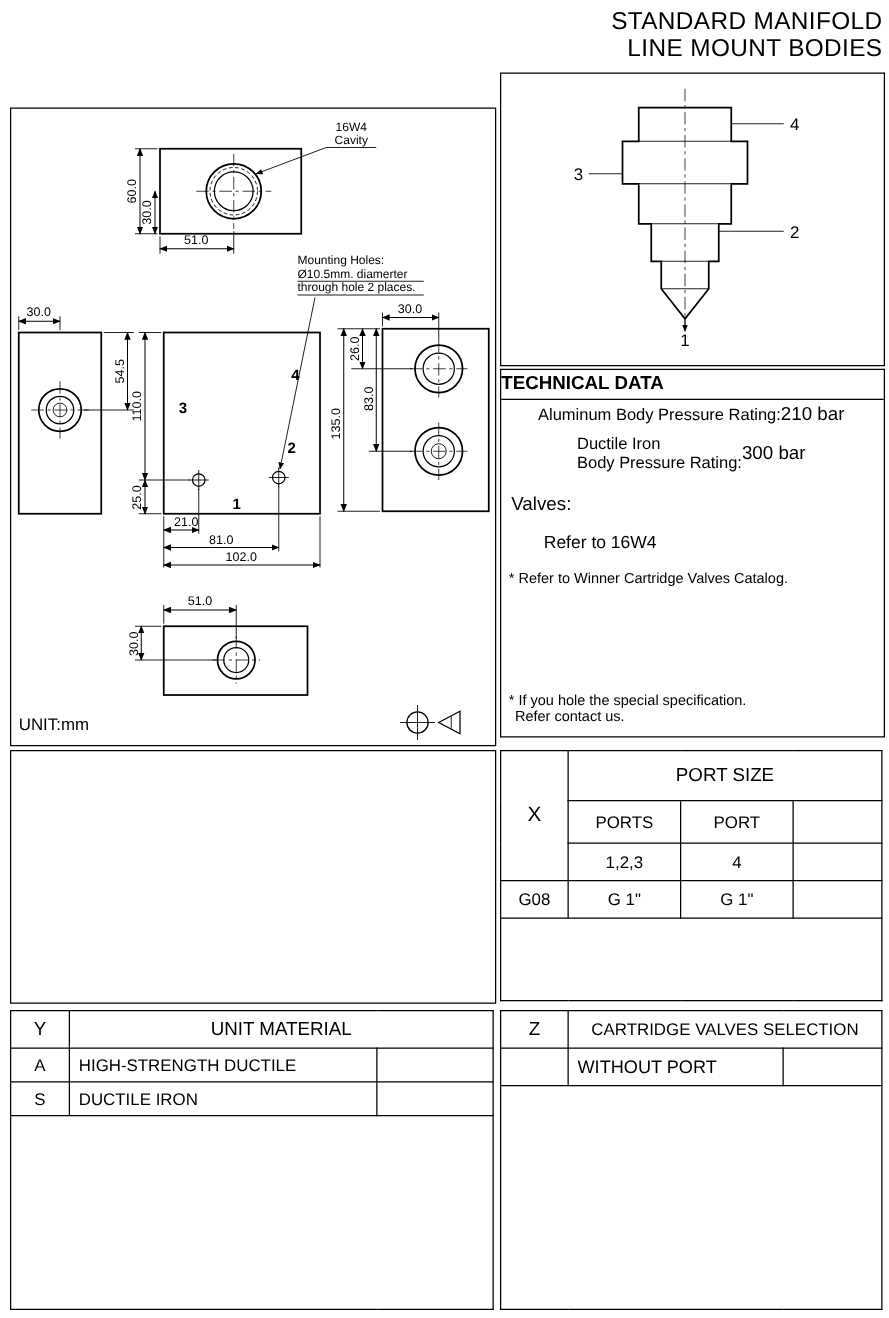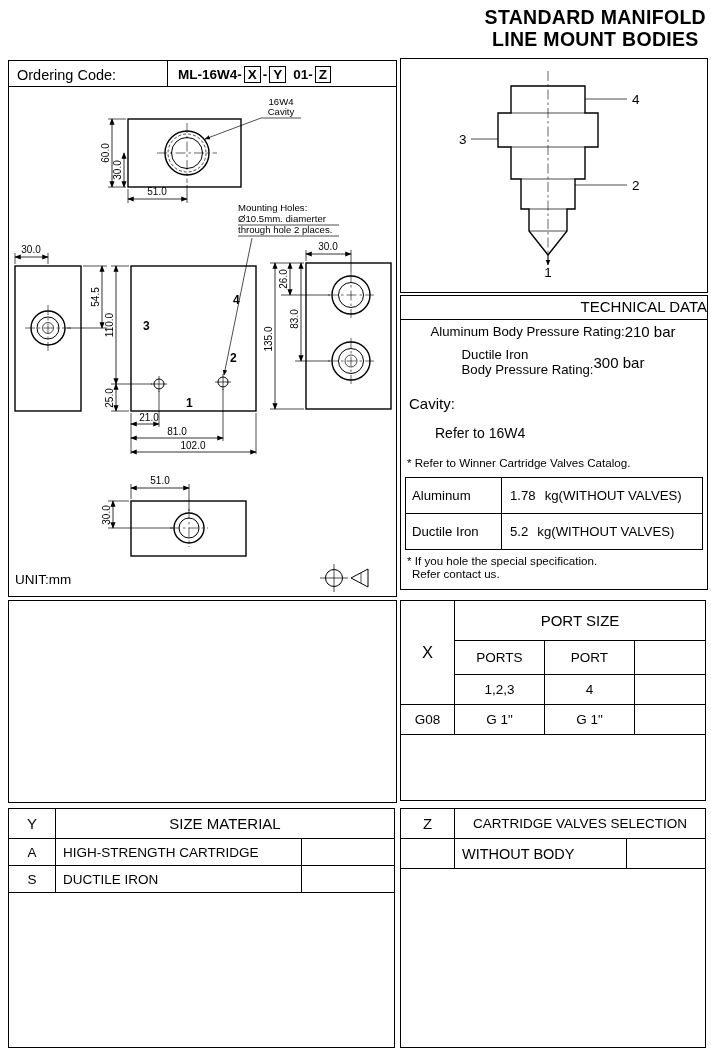--- a/index.html
+++ b/index.html
@@ -1,31 +1,31 @@
 <!DOCTYPE html>
 <html><head>
 <meta charset="utf-8">
 <style>
   html,body{margin:0;padding:0}
   body{background:#fff;color:#000;font-family:"Liberation Sans",sans-serif}
   .page{position:relative;width:711px;height:1054px;background:#fff;overflow:hidden}
-  .title{position:absolute;top:6px;right:5px;text-align:center;font-weight:bold;font-size:19.5px;line-height:22px;letter-spacing:.3px}
+  .title{position:absolute;top:6px;right:5px;text-align:right;font-weight:normal;font-size:19.5px;line-height:22px;letter-spacing:.3px}
   .box{position:absolute;border:1.6px solid #000;background:#fff}
 
   .ordering{left:8px;top:60px;width:387px;height:27px;display:flex;align-items:stretch}
   .ord-label{width:150px;border-right:1.6px solid #000;display:flex;align-items:center;padding-left:8px;font-size:14.5px}
   .ord-code{display:flex;align-items:center;padding-left:10px;font-weight:bold;font-size:13.5px;gap:2px}
   .code-box{border:1.3px solid #000;padding:0 3px;line-height:15px;display:inline-block}
   .mid{margin-left:5px}
 
   .drawing-area{left:8px;top:86px;width:387px;height:509px}
   .schematic{left:400px;top:58px;width:306px;height:233px}
 
   .technical{left:400px;top:295px;width:306px;height:293px}
-  .tech-title{position:absolute;top:0;left:0;right:0;height:23px;border-bottom:1.6px solid #000;text-align:right;font-weight:normal;font-size:15px;line-height:22px}
+  .tech-title{position:absolute;top:0;left:0;right:0;height:23px;border-bottom:1.6px solid #000;text-align:left;font-weight:bold;font-size:15px;line-height:22px}
   .press{position:absolute;left:6px;right:8px;display:flex;justify-content:center;align-items:center}
   .p1{top:27px}.p2{top:51px}
   .plabel{font-size:13.2px;line-height:15px}
   .pval{font-size:15px}
   .cavity-label{position:absolute;top:99px;left:8px;font-size:15px}
   .cavity-value{position:absolute;top:129px;left:34px;font-size:14px}
   .tnote{position:absolute;font-size:11.6px;line-height:13px}
   .note1{top:160px;left:6px}
   .note2{top:258px;left:6px}
   .note2 .ind{padding-left:5px}
@@ -66,31 +66,20 @@
 </head>
 <body>
 
 <div class="page">
 
   <div class="title">
     <div>STANDARD MANIFOLD</div>
     <div>LINE MOUNT BODIES</div>
   </div>
 
-  <div class="box ordering">
-    <div class="ord-label">Ordering Code:</div>
-    <div class="ord-code">
-      <span>ML-16W4-</span>
-      <span class="code-box">X</span>
-      <span>-</span>
-      <span class="code-box">Y</span>
-      <span class="mid">01-</span>
-      <span class="code-box">Z</span>
-    </div>
-  </div>
 
   <div class="box drawing-area">
     <svg width="384" height="505" viewBox="0 0 384 505">
       <defs>
         <marker id="ar" viewBox="0 0 10 10" refX="9" refY="5" markerWidth="8" markerHeight="8" orient="auto-start-reverse">
           <path d="M0,1 L10,5 L0,9 z"></path>
         </marker>
       </defs>
 
       <g>
@@ -259,35 +248,23 @@
       <div class="plabel">Aluminum Body Pressure Rating:</div>
       <div class="pval">210 bar</div>
     </div>
     <div class="press p2">
       <div class="plabel">
         <div>Ductile Iron</div>
         <div>Body Pressure Rating:</div>
       </div>
       <div class="pval">300 bar</div>
     </div>
-    <div class="cavity-label">Cavity:</div>
+    <div class="cavity-label">Valves:</div>
     <div class="cavity-value">Refer to 16W4</div>
     <div class="tnote note1">* Refer to Winner Cartridge Valves Catalog.</div>
-    <table class="weights">
-      <tbody>
-          <tr>
-        <td class="mat">Aluminum</td>
-        <td class="wval"><span>1.78</span><span class="unit">kg(WITHOUT VALVES)</span></td>
-      </tr>
-      <tr>
-        <td class="mat">Ductile Iron</td>
-        <td class="wval"><span>5.2</span><span class="unit">kg(WITHOUT VALVES)</span></td>
-      </tr>
-    </tbody>
-      </table>
     <div class="tnote note2">
       <div>* If you hole the special specification.</div>
       <div class="ind">Refer contact us.</div>
     </div>
   </div>
 
   <div class="box empty-box"></div>
 
   <table class="grid port-table">
     <colgroup>
@@ -325,25 +302,25 @@
 
   <table class="grid body-table">
     <colgroup>
         <col style="width:47px">
         <col style="width:246px">
         <col>
       </colgroup>
     <tbody>
         <tr style="height:30px">
       <td class="c bold fs15">Y</td>
-      <td colspan="2" class="c bold fs15">SIZE MATERIAL</td>
+      <td colspan="2" class="c bold fs15">UNIT MATERIAL</td>
     </tr>
     <tr style="height:27px">
       <td class="c bold">A</td>
-      <td class="l bold">HIGH-STRENGTH CARTRIDGE</td>
+      <td class="l bold">HIGH-STRENGTH DUCTILE</td>
       <td></td>
     </tr>
     <tr style="height:27px">
       <td class="c bold">S</td>
       <td class="l bold">DUCTILE IRON</td>
       <td></td>
     </tr>
     <tr>
           <td colspan="3" class="filler"></td>
         </tr>
@@ -356,21 +333,21 @@
         <col style="width:172px">
         <col>
       </colgroup>
     <tbody>
         <tr style="height:30px">
       <td class="c bold fs15">Z</td>
       <td colspan="2" class="c bold">CARTRIDGE VALVES SELECTION</td>
     </tr>
     <tr style="height:30px">
       <td></td>
-      <td class="l fs145">WITHOUT BODY</td>
+      <td class="l fs145">WITHOUT PORT</td>
       <td></td>
     </tr>
     <tr>
           <td colspan="3" class="filler"></td>
         </tr>
   </tbody>
     </table>
 
 </div>
 

